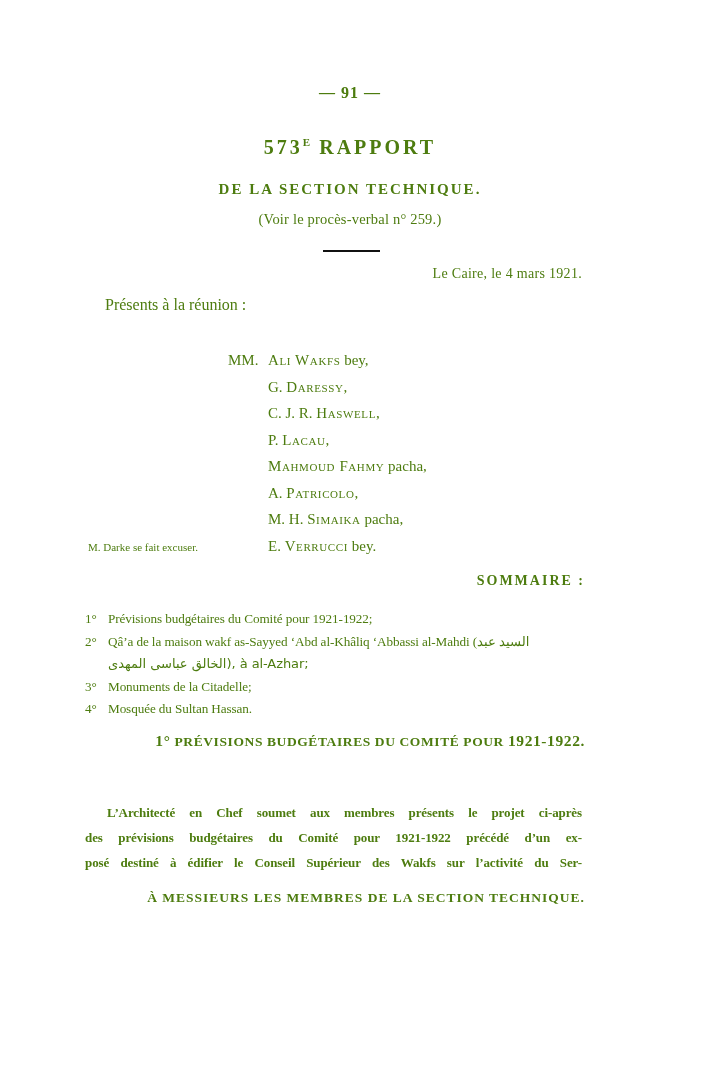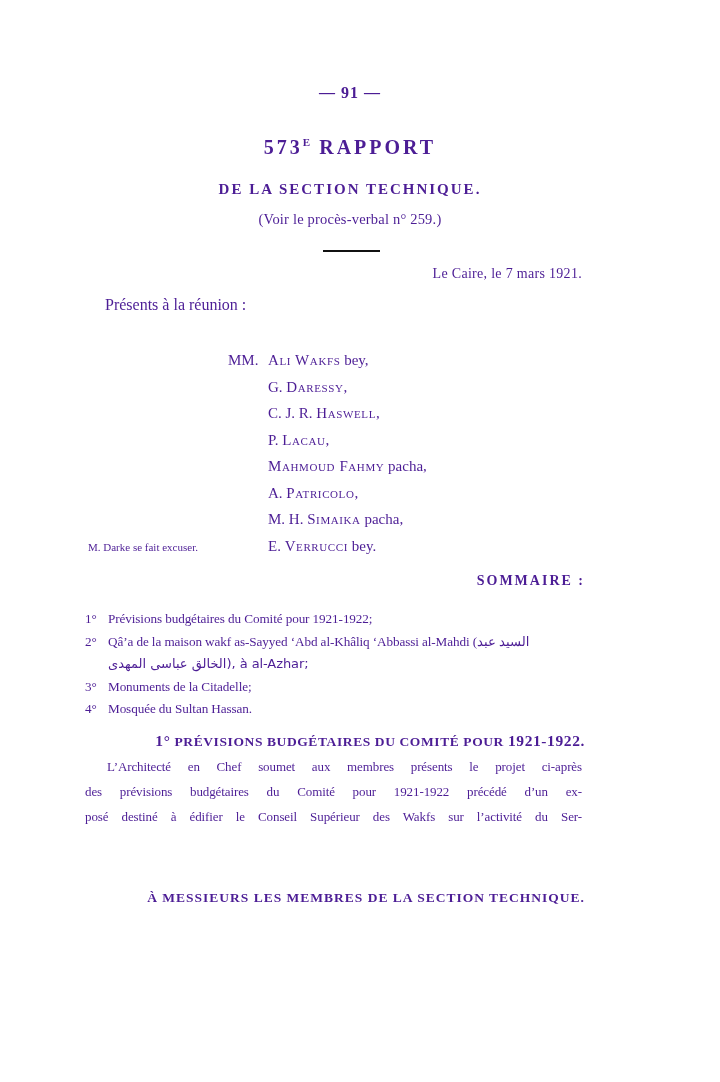--- a/index.html
+++ b/index.html
@@ -1,18 +1,18 @@
 <!DOCTYPE html>
 <html><head>
 <meta charset="utf-8">
 <style>
   html,body { margin:0; padding:0; background:#e8e8e8; }
   .page {
     position:relative; width:720px; height:1082px; margin:0 auto;
-    background:#ffffff; color:#4c1d95; overflow:hidden;
+    background:#ffffff; color:#4d7c0f; overflow:hidden;
     font-family:"Liberation Serif","DejaVu Serif",serif;
   }
   .abs { position:absolute; }
   
   .ctr-top  { left:85px; width:530px; text-align:center; }
   .ctr-col  { left:85px; width:500px; text-align:right; }
   .col      { left:85px; width:497px; }
 
   .pageno { top:84px; font-size:16px; font-weight:bold; letter-spacing:1px; }
   .title  { top:136px; font-size:20px; font-weight:bold; letter-spacing:3px; }
@@ -33,21 +33,21 @@
   .som-title { top:573px; font-size:14px; font-weight:bold; letter-spacing:2px; }
   .sommaire { top:608px; font-size:13.2px; line-height:22.6px; letter-spacing:-.1px; }
   .som-item { position:relative; padding-left:23px; white-space:nowrap; }
   .som-item .num { position:absolute; left:0; }
   .ar { font-family:"DejaVu Sans",sans-serif; font-size:13px; }
 
   .sec-heading { top:732px; font-size:13.5px; font-weight:bold; letter-spacing:.6px; white-space:nowrap; }
   .sec-heading .years { font-size:15.5px; font-weight:bold; }
 
   .body-par { font-size:13px; line-height:25px; letter-spacing:-.1px; }
-  .par1 { top:754px; }
+  .par1 { top:800px;font-weight:bold; }
   .par2 { top:921px; line-height:25.5px; }
   .jline { text-align:justify; text-align-last:justify; }
   .lline { text-align:left; }
   .indent { text-indent:22px; }
 
   .address { top:890px; font-size:13.5px; font-weight:bold; letter-spacing:1px; white-space:nowrap; }
 </style>
 </head>
 <body>
 
@@ -56,21 +56,21 @@
   <div class="abs ctr-top pageno">— 91 —</div>
 
   <div class="abs ctr-top title"><span>573</span><span class="ord">E</span> <span>RAPPORT</span></div>
 
   <div class="abs ctr-top subtitle">DE LA SECTION TECHNIQUE.</div>
 
   <div class="abs ctr-top reference">(Voir le procès-verbal n° 259.)</div>
 
   <div class="abs rule"></div>
 
-  <div class="abs col dateline">Le Caire, le 7 mars 1921.</div>
+  <div class="abs col dateline">Le Caire, le 4 mars 1921.</div>
 
   <div class="abs presents">Présents à la réunion :</div>
 
   <div class="abs names">
     <div class="member"><span class="mm">MM.</span><span></span><span class="sc">Ali Wakfs</span><span> bey,</span></div>
     <div class="member"><span>G. </span><span class="sc">Daressy</span><span>,</span></div>
     <div class="member"><span>C. J. R. </span><span class="sc">Haswell</span><span>,</span></div>
     <div class="member"><span>P. </span><span class="sc">Lacau</span><span>,</span></div>
     <div class="member"><span></span><span class="sc">Mahmoud Fahmy</span><span> pacha,</span></div>
     <div class="member"><span>A. </span><span class="sc">Patricolo</span><span>,</span></div>

